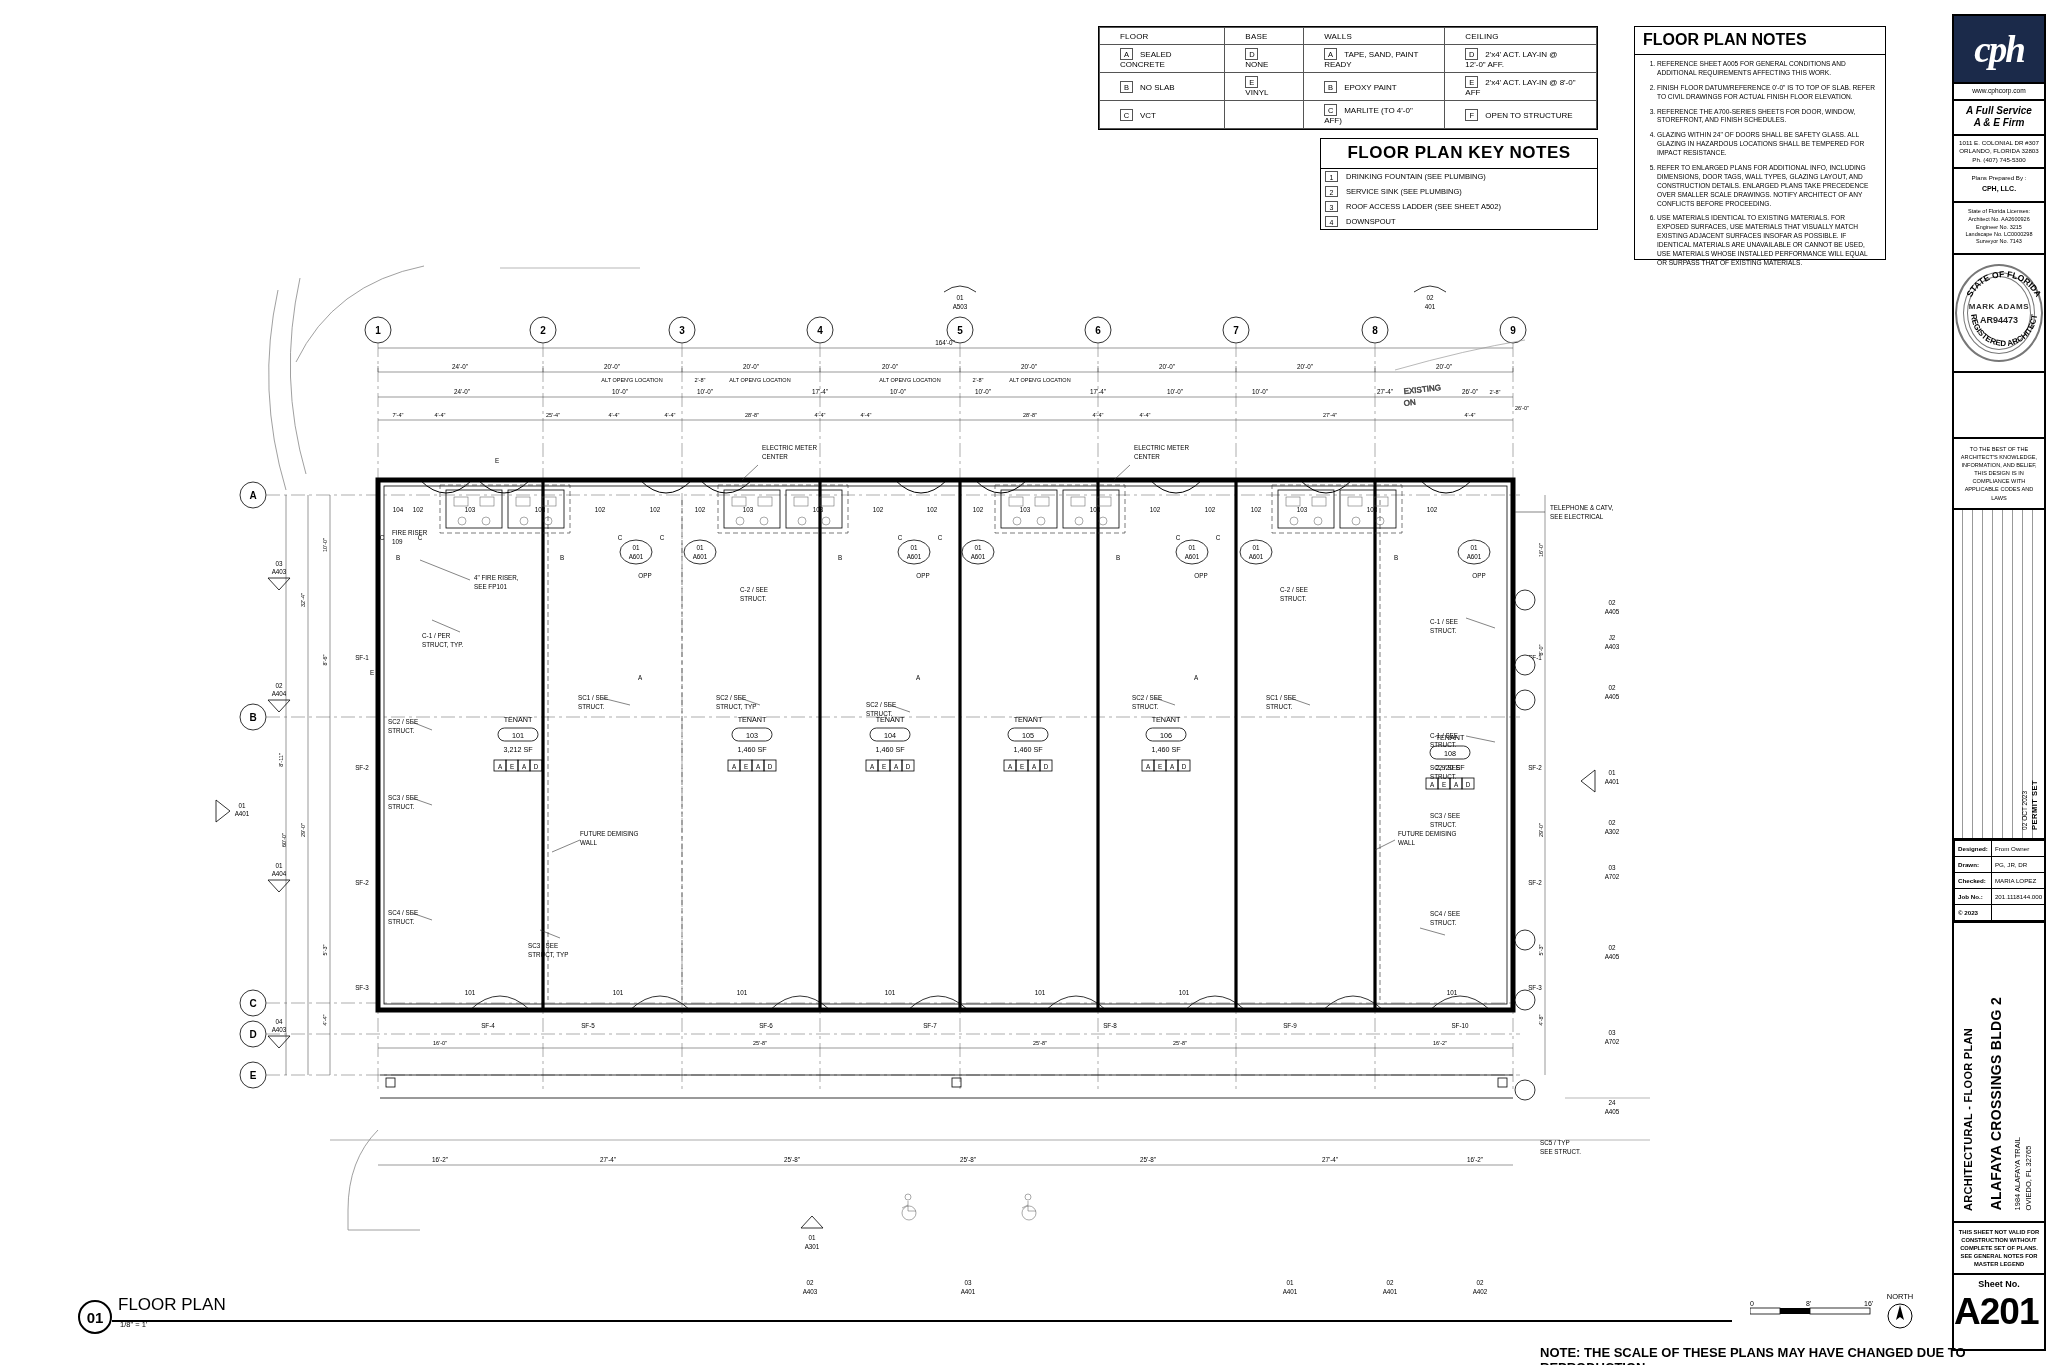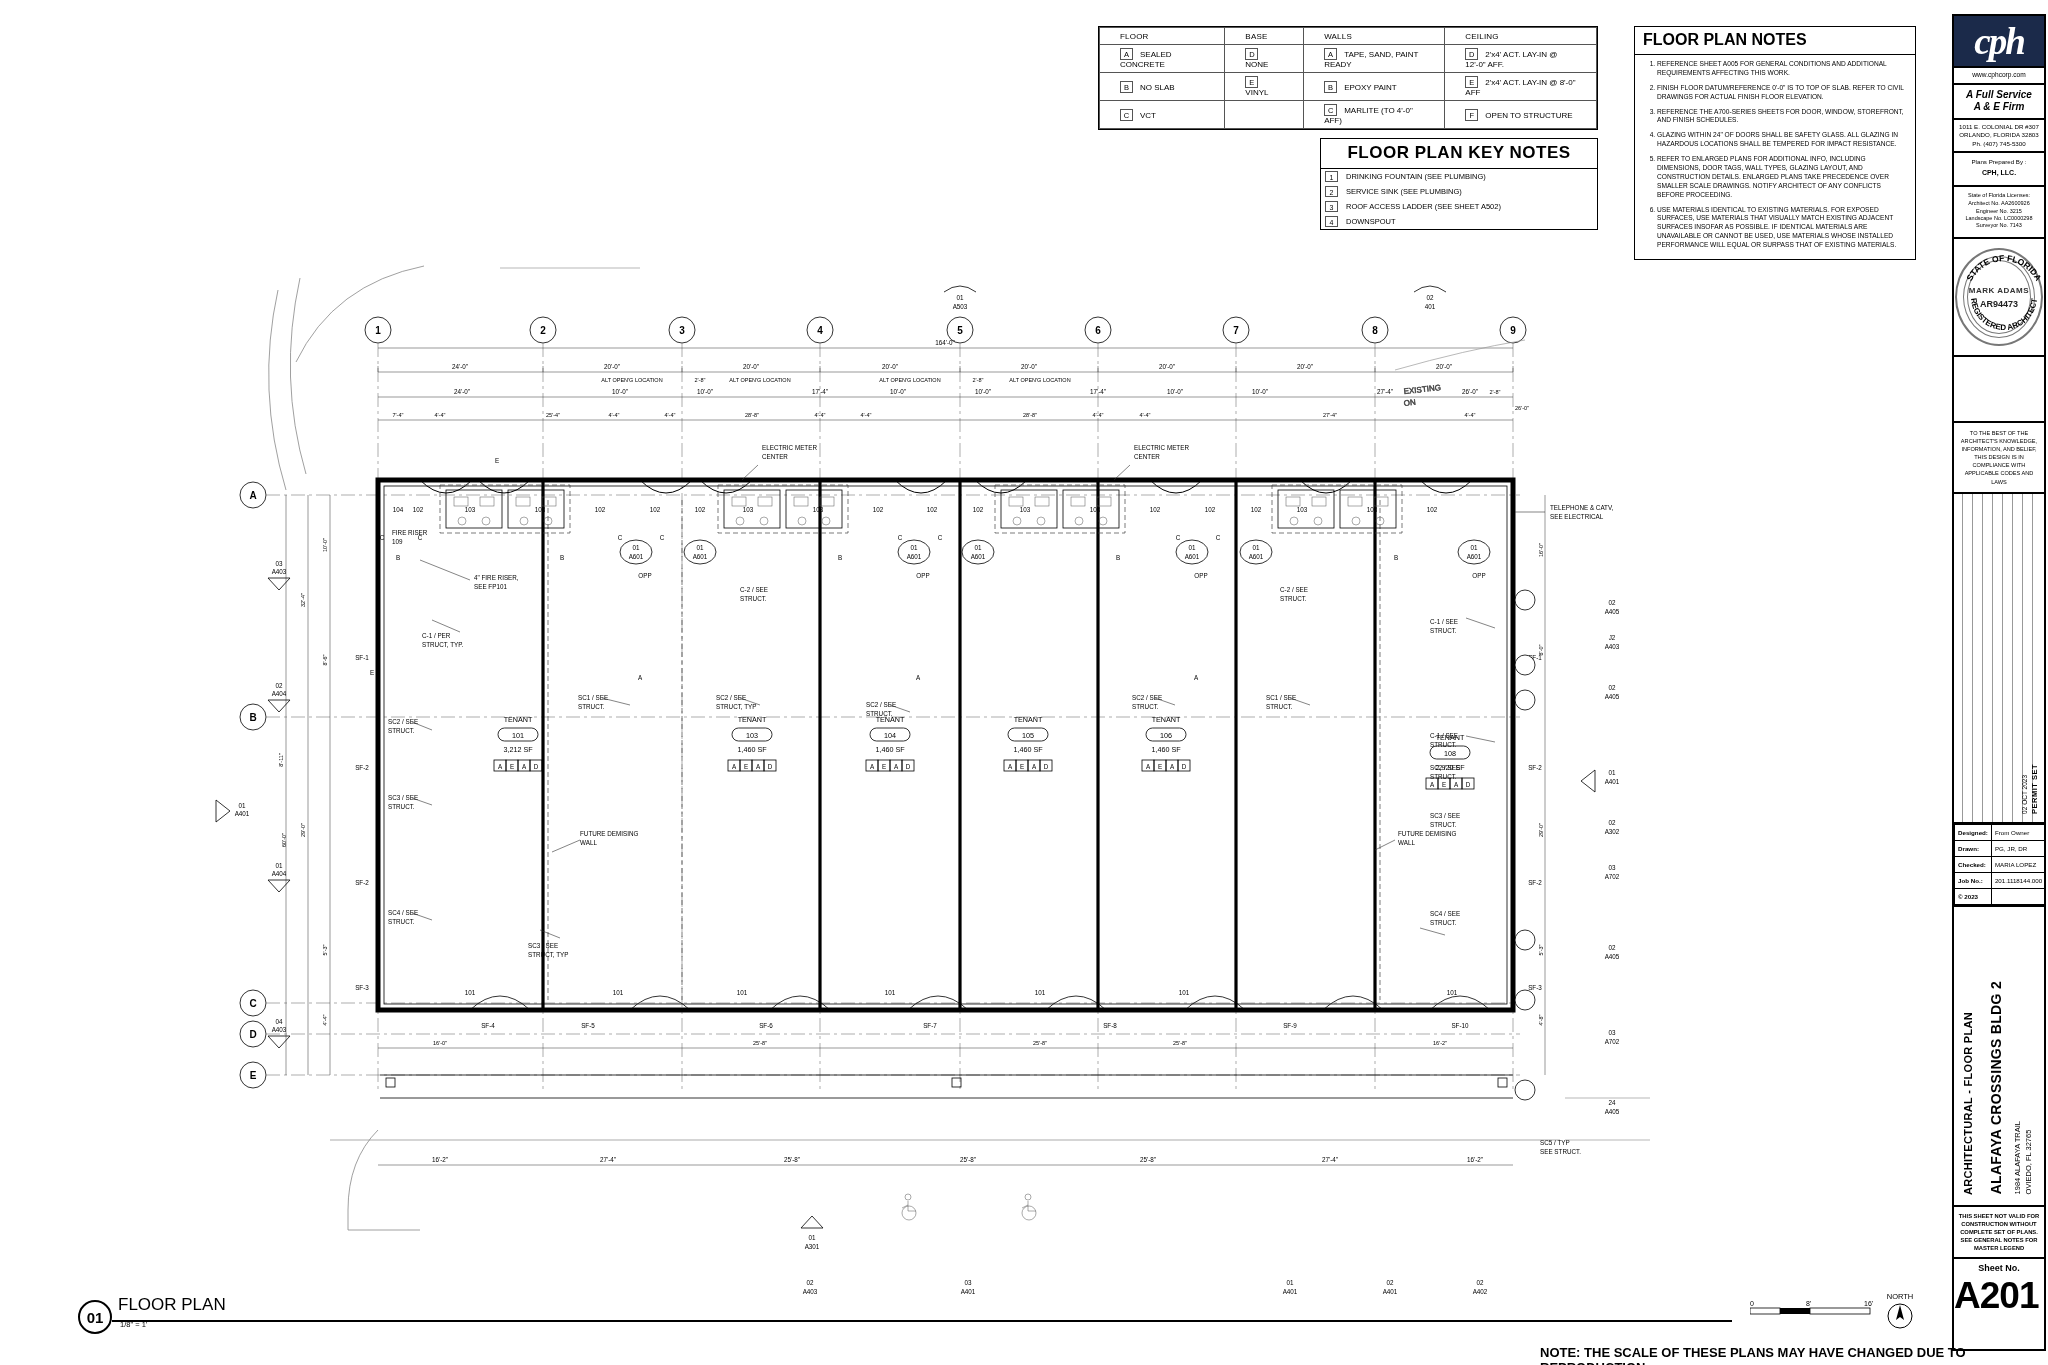--- a/index.html
+++ b/index.html
@@ -25,29 +25,29 @@
 
   
   #key-notes { left:1320px; top:138px; width:278px; }
   #key-notes .hdr { font-size:17px; padding:4px 0 5px; border-bottom:1.5px solid #000; }
   table.kn { border-collapse:collapse; width:100%; }
   table.kn td { font-size:7.5px; padding:2px 4px; height:14px; }
   table.kn td.num { width:20px; text-align:center; }
   table.kn td.num span { display:inline-block; border:1px solid #555; width:13px; height:11px; line-height:11px; font-size:7px;}
 
   
-  #fp-notes { left:1634px; top:26px; width:282px; height:234px; }
+  #fp-notes { left:1634px; top:26px; width:252px; height:234px; }
   #fp-notes .hdr { font-size:16px; padding:4px 0 5px 8px; border-bottom:1.5px solid #000; text-align:left; font-weight:bold;}
   #fp-notes ol { margin:0; padding:5px 7px 0 22px; }
   #fp-notes li { font-size:6.6px; line-height:1.35; margin-bottom:6px; text-align:left; }
 
   
   #title-block { left:1952px; top:14px; width:94px; height:1337px; border:2.5px solid #000; background:#fff;}
   .tbrow { border-bottom:2.5px solid #000; }
-  #logo { background:#1b2a4a; height:52px; display:flex; align-items:center; justify-content:center; }
+  #logo { background:#1b2a4a; height:68px; display:flex; align-items:center; justify-content:center; }
   #logo .cph { font-family:"Liberation Serif", serif; font-style:italic; font-weight:bold; font-size:37px; color:#fff; letter-spacing:-2px; line-height:1;}
   .tb-c { text-align:center; font-size:6.2px; padding:3px 2px; line-height:1.35;}
   .tb-web { font-size:6.6px; padding:3px 0; }
   .tb-full { font-weight:bold; font-style:italic; font-size:10px; padding:4px 0; line-height:1.25;}
   #seal-box { height:118px; display:flex; align-items:center; justify-content:center; }
   .seal { width:100px; height:100px; position:relative; }
   .seal .ring { position:absolute; border-radius:50%; border:1.5px solid #777; }
   .seal .r1 { inset:1px; border-width:2.5px;}
   .seal .r2 { inset:9px; }
   .seal .r3 { inset:13px; }

